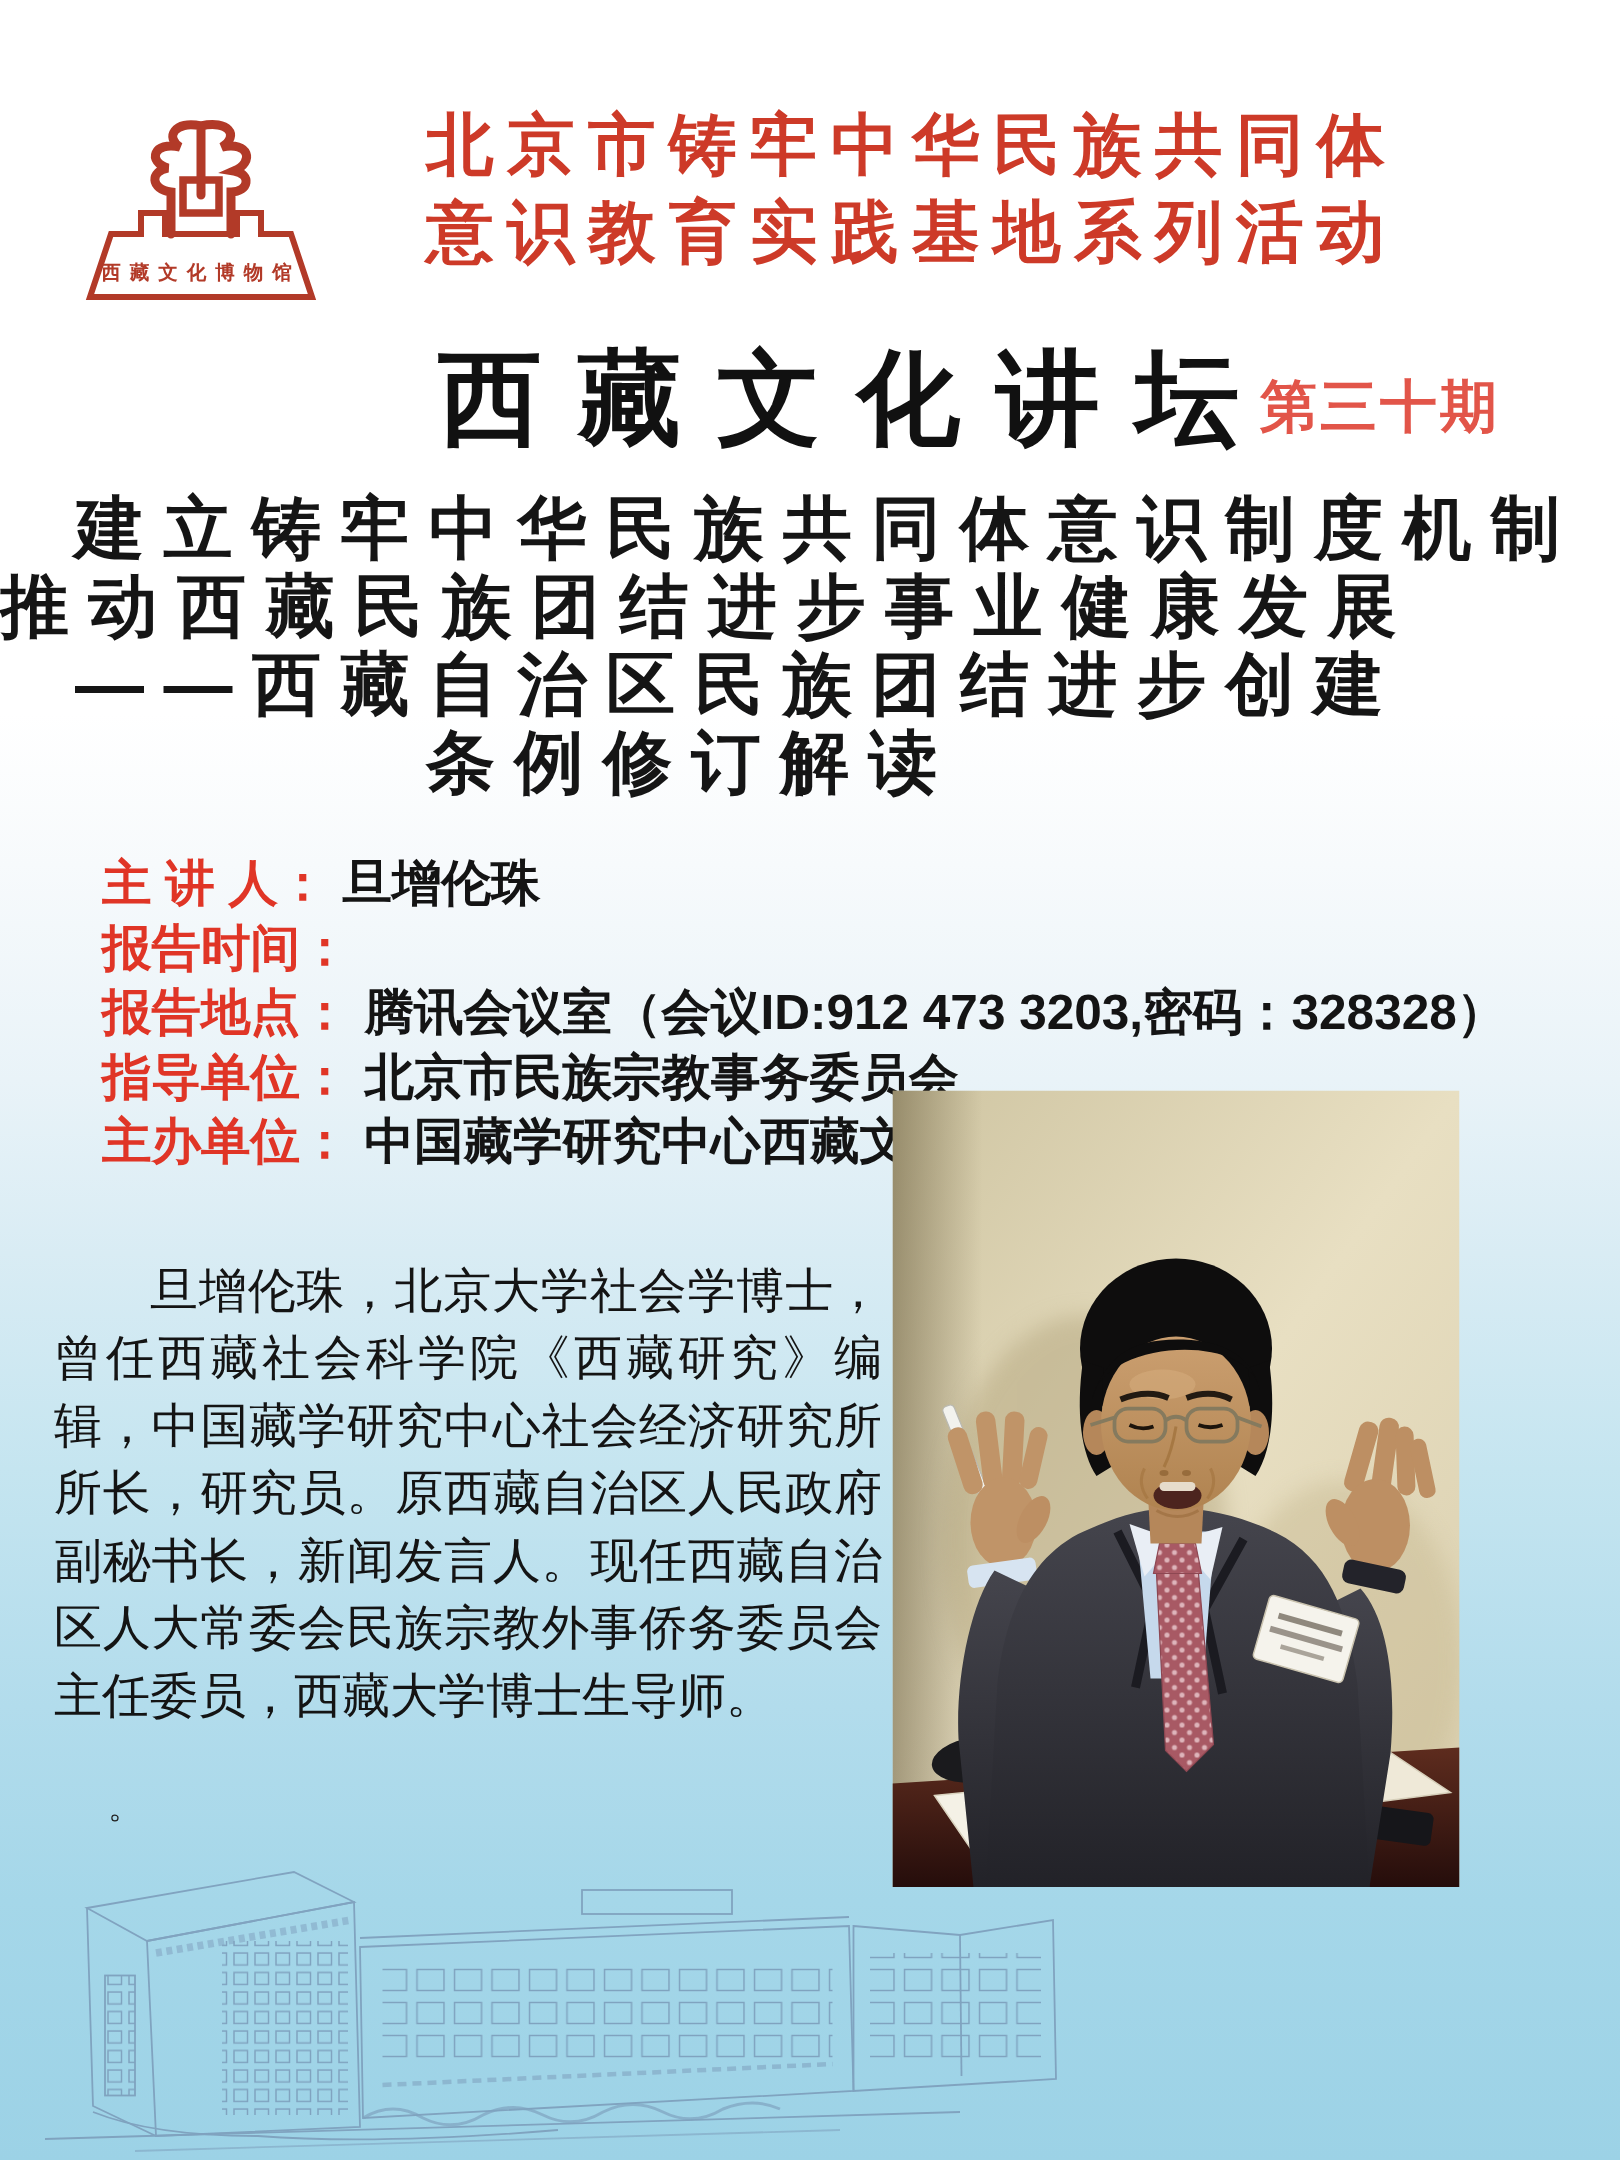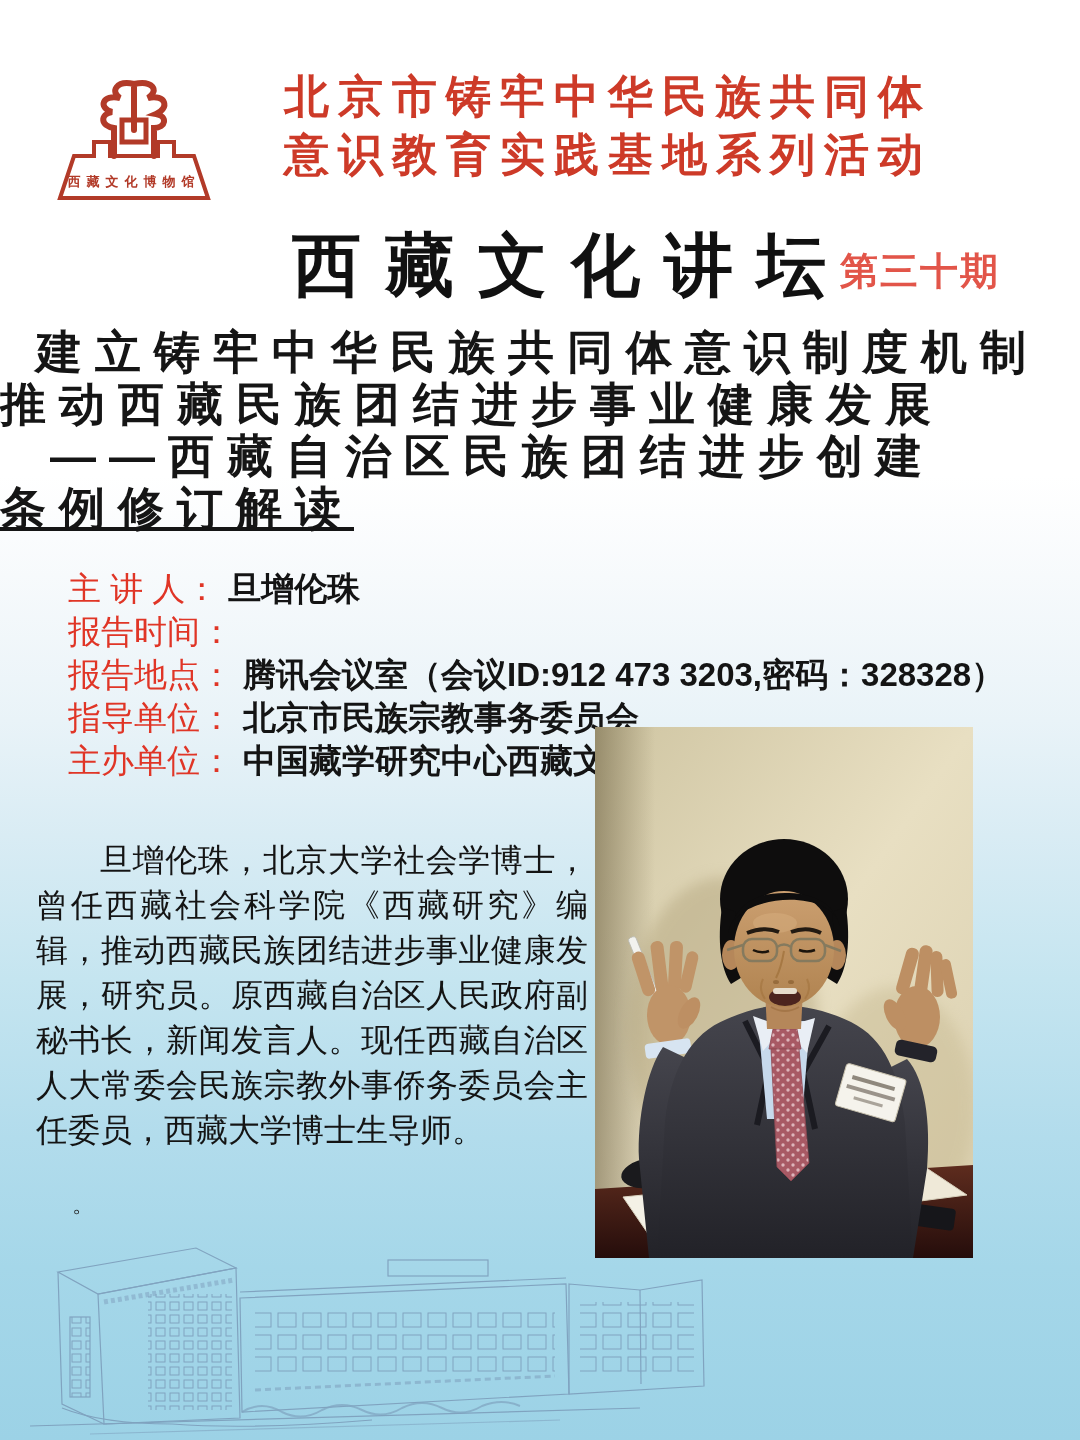--- a/index.html
+++ b/index.html
@@ -13,25 +13,25 @@
     font-size:45px;line-height:58px;letter-spacing:9px;white-space:nowrap;text-align:right;}
   
   .title-row{position:absolute;left:292px;top:220px;display:flex;align-items:center;}
   .title-main{font-size:69px;font-weight:bold;color:#111;letter-spacing:24px;white-space:nowrap;}
   .title-issue{font-size:38px;font-weight:bold;color:#e25549;letter-spacing:2px;
     margin-left:-10px;margin-top:10px;white-space:nowrap;}
   
   .headline{position:absolute;left:0;top:326px;width:1080px;color:#151515;font-weight:bold;
     font-size:46px;}
   .hl{letter-spacing:13px;line-height:52px;white-space:nowrap;}
-  .hl1{padding-left:36px;} .hl2{} .hl3{padding-left:50px;} .hl4{text-decoration:underline;}
+  .hl1{padding-left:50px;} .hl2{} .hl3{padding-left:50px;} .hl4{padding-left:284px;}
   
   .info{position:absolute;left:68px;top:572px;}
   .info-row{display:flex;align-items:baseline;font-size:33px;line-height:34px;margin-bottom:9px;white-space:nowrap;}
-  .info-label{color:#e03526;font-weight:normal;text-align:right;}
+  .info-label{color:#e03526;font-weight:bold;text-align:right;}
   .info-value{color:#141414;font-weight:bold;margin-left:10px;}
   
   .bio{position:absolute;left:36px;top:806px;width:552px;font-size:32px;line-height:45px;
     color:#141414;text-indent:2em;text-align:justify;}
   
   .photo{position:absolute;left:595px;top:727px;width:378px;height:531px;}
   
   .building{position:absolute;left:0;top:1222px;width:720px;height:218px;}
   .circle-mark{position:absolute;left:72px;top:1190px;font-size:22px;color:#222;}
 </style>
@@ -81,21 +81,21 @@
     <div class="info-row">
       <span class="info-label">指导单位：</span>
       <span class="info-value">北京市民族宗教事务委员会</span>
     </div>
     <div class="info-row">
       <span class="info-label">主办单位：</span>
       <span class="info-value">中国藏学研究中心西藏文化博物馆</span>
     </div>
   </div>
 
-  <p class="bio">旦增伦珠，北京大学社会学博士，曾任西藏社会科学院《西藏研究》编辑，推动西藏民族团结进步事业健康发展，研究员。原西藏自治区人民政府副秘书长，新闻发言人。现任西藏自治区人大常委会民族宗教外事侨务委员会主任委员，西藏大学博士生导师。</p>
+  <p class="bio">旦增伦珠，北京大学社会学博士，曾任西藏社会科学院《西藏研究》编辑，中国藏学研究中心社会经济研究所所长，研究员。原西藏自治区人民政府副秘书长，新闻发言人。现任西藏自治区人大常委会民族宗教外事侨务委员会主任委员，西藏大学博士生导师。</p>
 
   <svg class="photo" viewBox="0 0 378 531">
     <defs>
       <linearGradient id="wallG" x1="0" y1="0" x2="1" y2="1">
         <stop offset="0" stop-color="#cfc5a2"></stop>
           <stop offset="0.5" stop-color="#e8dfc2"></stop>
         <stop offset="1" stop-color="#d9cead"></stop>
       </linearGradient>
       <linearGradient id="leftShade" x1="0" y1="0" x2="1" y2="0">
         <stop offset="0" stop-color="rgba(82,70,40,0.45)"></stop>

